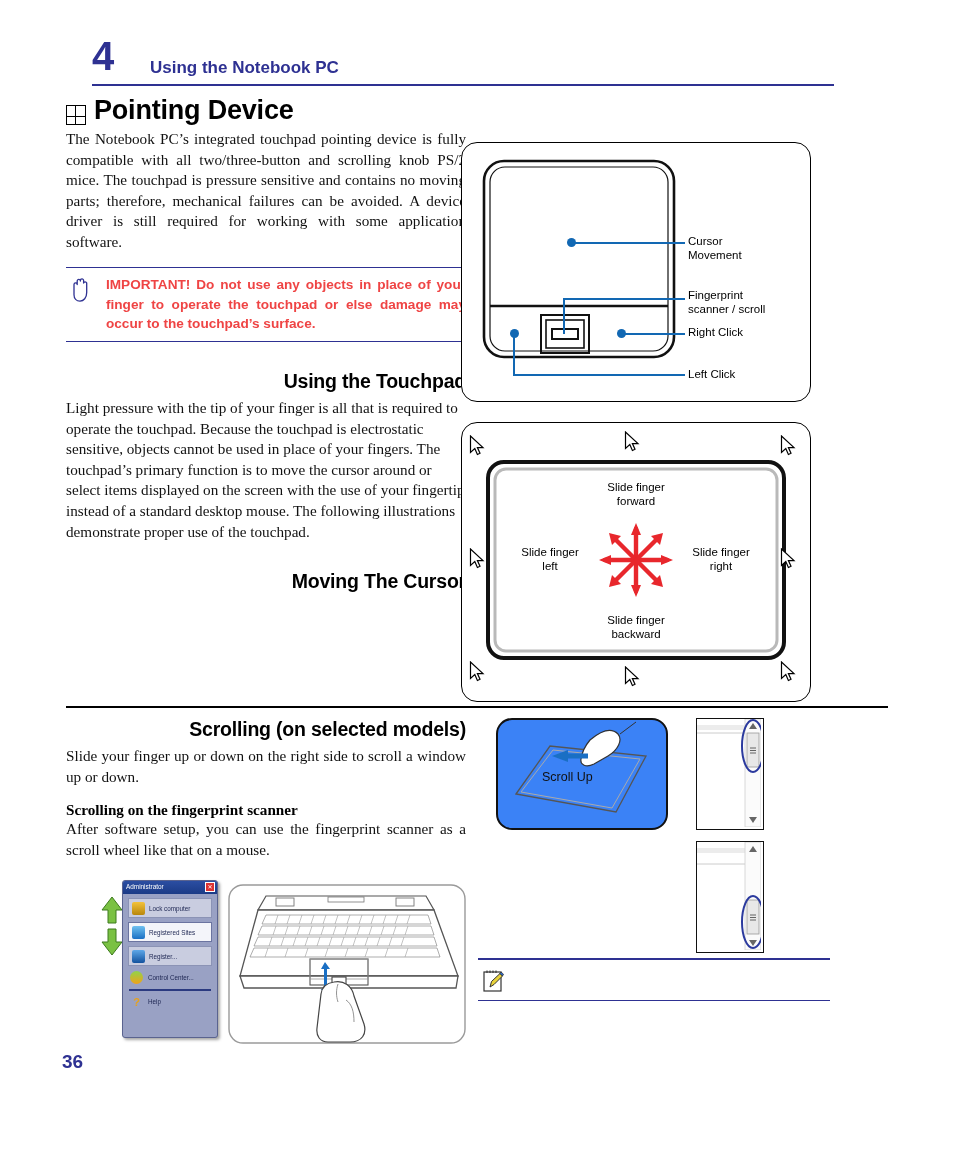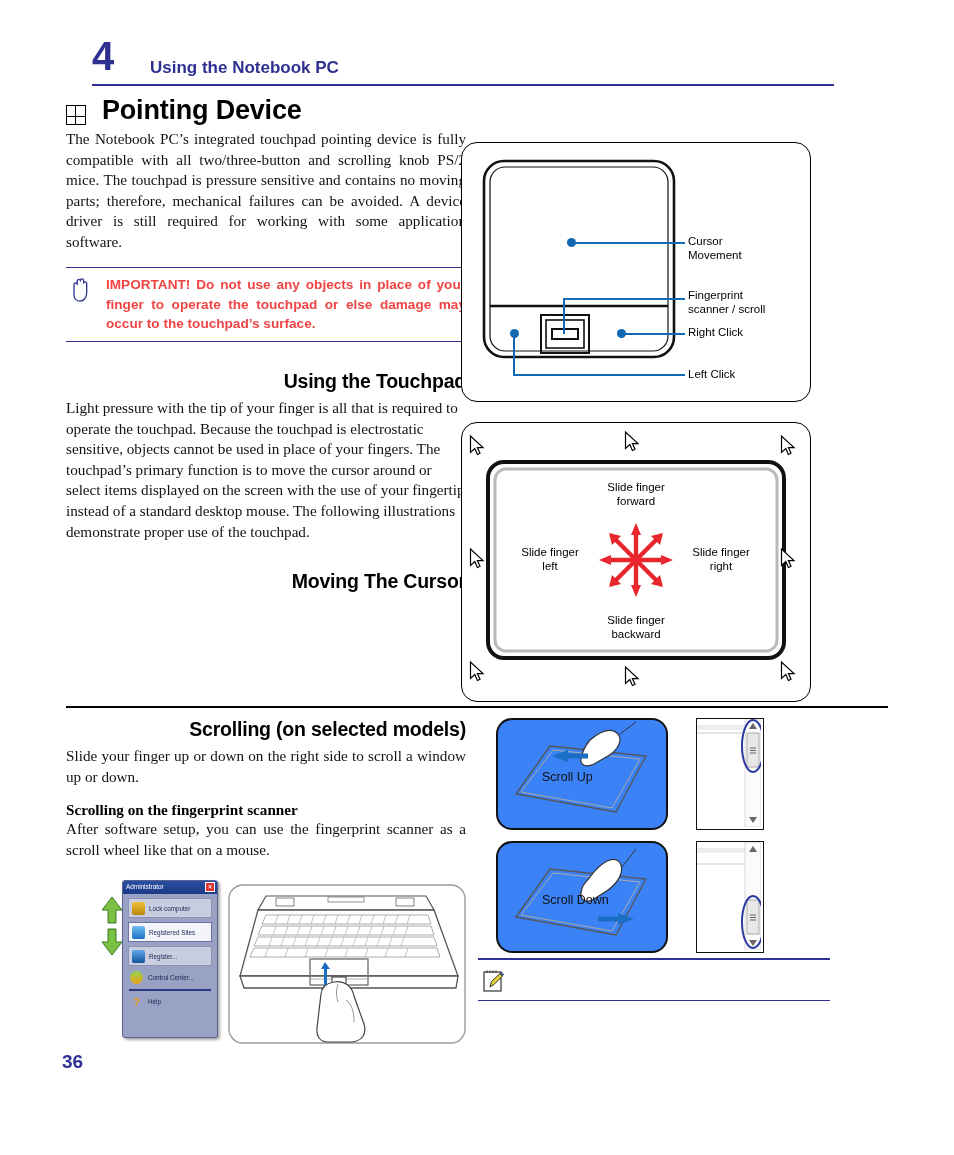--- a/index.html
+++ b/index.html
@@ -29,21 +29,21 @@
     position:absolute; left:92px; top:84px; width:742px; height:2px;
     background:#2e3192;
   }
 
   
   #mid-rule { position:absolute; left:66px; top:706px; width:822px; height:1.5px; background:#000; }
 
   
   #left-col { position:absolute; left:66px; top:95px; width:400px; }
 
-  .h1-row { display:flex; align-items:flex-start; gap:16px; margin:0 0 4px 0; }
+  .h1-row { display:flex; align-items:flex-start; gap:8px; margin:0 0 4px 0; }
   .h1-icon { width:20px; height:20px; margin-top:10px; position:relative; flex:0 0 auto; }
   .h1-icon i { position:absolute; display:block; border:1.6px solid #000; }
   .h1-icon i.b1 { left:0; top:0; width:20px; height:20px; }
   .h1-icon i.b2 { left:9px; top:0; width:0px; height:20px; border-width:0 0 0 1.6px; }
   .h1-icon i.b3 { left:0; top:11px; width:20px; height:0; border-width:1.6px 0 0 0; }
   h1.page-h1 {
     font-family:"Liberation Sans", sans-serif;
     font-size:27px; font-weight:bold; margin:0; line-height:30px; letter-spacing:-0.2px;
   }
 
@@ -323,33 +323,20 @@
       <rect x="50" y="14" width="12" height="34" fill="#e8e8e8" stroke="#9a9a9a" stroke-width="0.8"></rect>
       <g stroke="#555" stroke-width="0.9">
         <line x1="53" y1="29" x2="59" y2="29"></line>
           <line x1="53" y1="31.5" x2="59" y2="31.5"></line>
           <line x1="53" y1="34" x2="59" y2="34"></line>
       </g>
       <ellipse cx="56" cy="27" rx="11" ry="26" fill="none" stroke="#2b3a9e" stroke-width="2"></ellipse>
     </svg>
   </div>
 
-  <div class="pad-fig" style="position:absolute;left:0;top:123px">
-    <svg width="168" height="108" viewBox="0 0 168 108" style="position:absolute;left:0;top:0">
-      <polygon points="18,74 52,26 148,36 118,92" fill="none" stroke="#555" stroke-width="1.3"></polygon>
-      <polygon points="23,72 55,30 142,39 114,88" fill="none" stroke="#aaa" stroke-width="1"></polygon>
-      <path d="M92 34 c12 -16 24 -22 30 -14 c5 8 -2 20 -12 27 l-14 9 c-8 5 -14 1 -13 -6 c1 -8 4 -10 9 -16 z" fill="#fff" stroke="#333" stroke-width="1.2"></path>
-      <path d="M124 24 l14 -18" stroke="#333" stroke-width="1" fill="none"></path>
-      <g fill="#1a6fc4">
-        <polygon points="136,76 120,70 120,82"></polygon>
-        <rect x="100" y="73.5" width="22" height="5"></rect>
-      </g>
-    </svg>
-    <div class="pad-label" style="left:44px;top:50px">Scroll Down</div>
-  </div>
 
   <div class="win-fig" style="position:absolute;left:200px;top:123px">
     <svg width="64" height="108" viewBox="0 0 64 108" style="position:absolute;left:0;top:0">
       <rect x="0" y="0" width="64" height="108" fill="#fff"></rect>
       <rect x="0" y="6" width="48" height="5" fill="#ececec"></rect>
       <line x1="0" y1="22" x2="48" y2="22" stroke="#ccc" stroke-width="1"></line>
       <rect x="48" y="0" width="16" height="108" fill="#fbfbfb" stroke="#cfcfcf" stroke-width="0.8"></rect>
       <polygon points="56,4 52,10 60,10" fill="#666"></polygon>
       <polygon points="56,104 52,98 60,98" fill="#666"></polygon>
       <rect x="50" y="58" width="12" height="34" fill="#e8e8e8" stroke="#9a9a9a" stroke-width="0.8"></rect>

